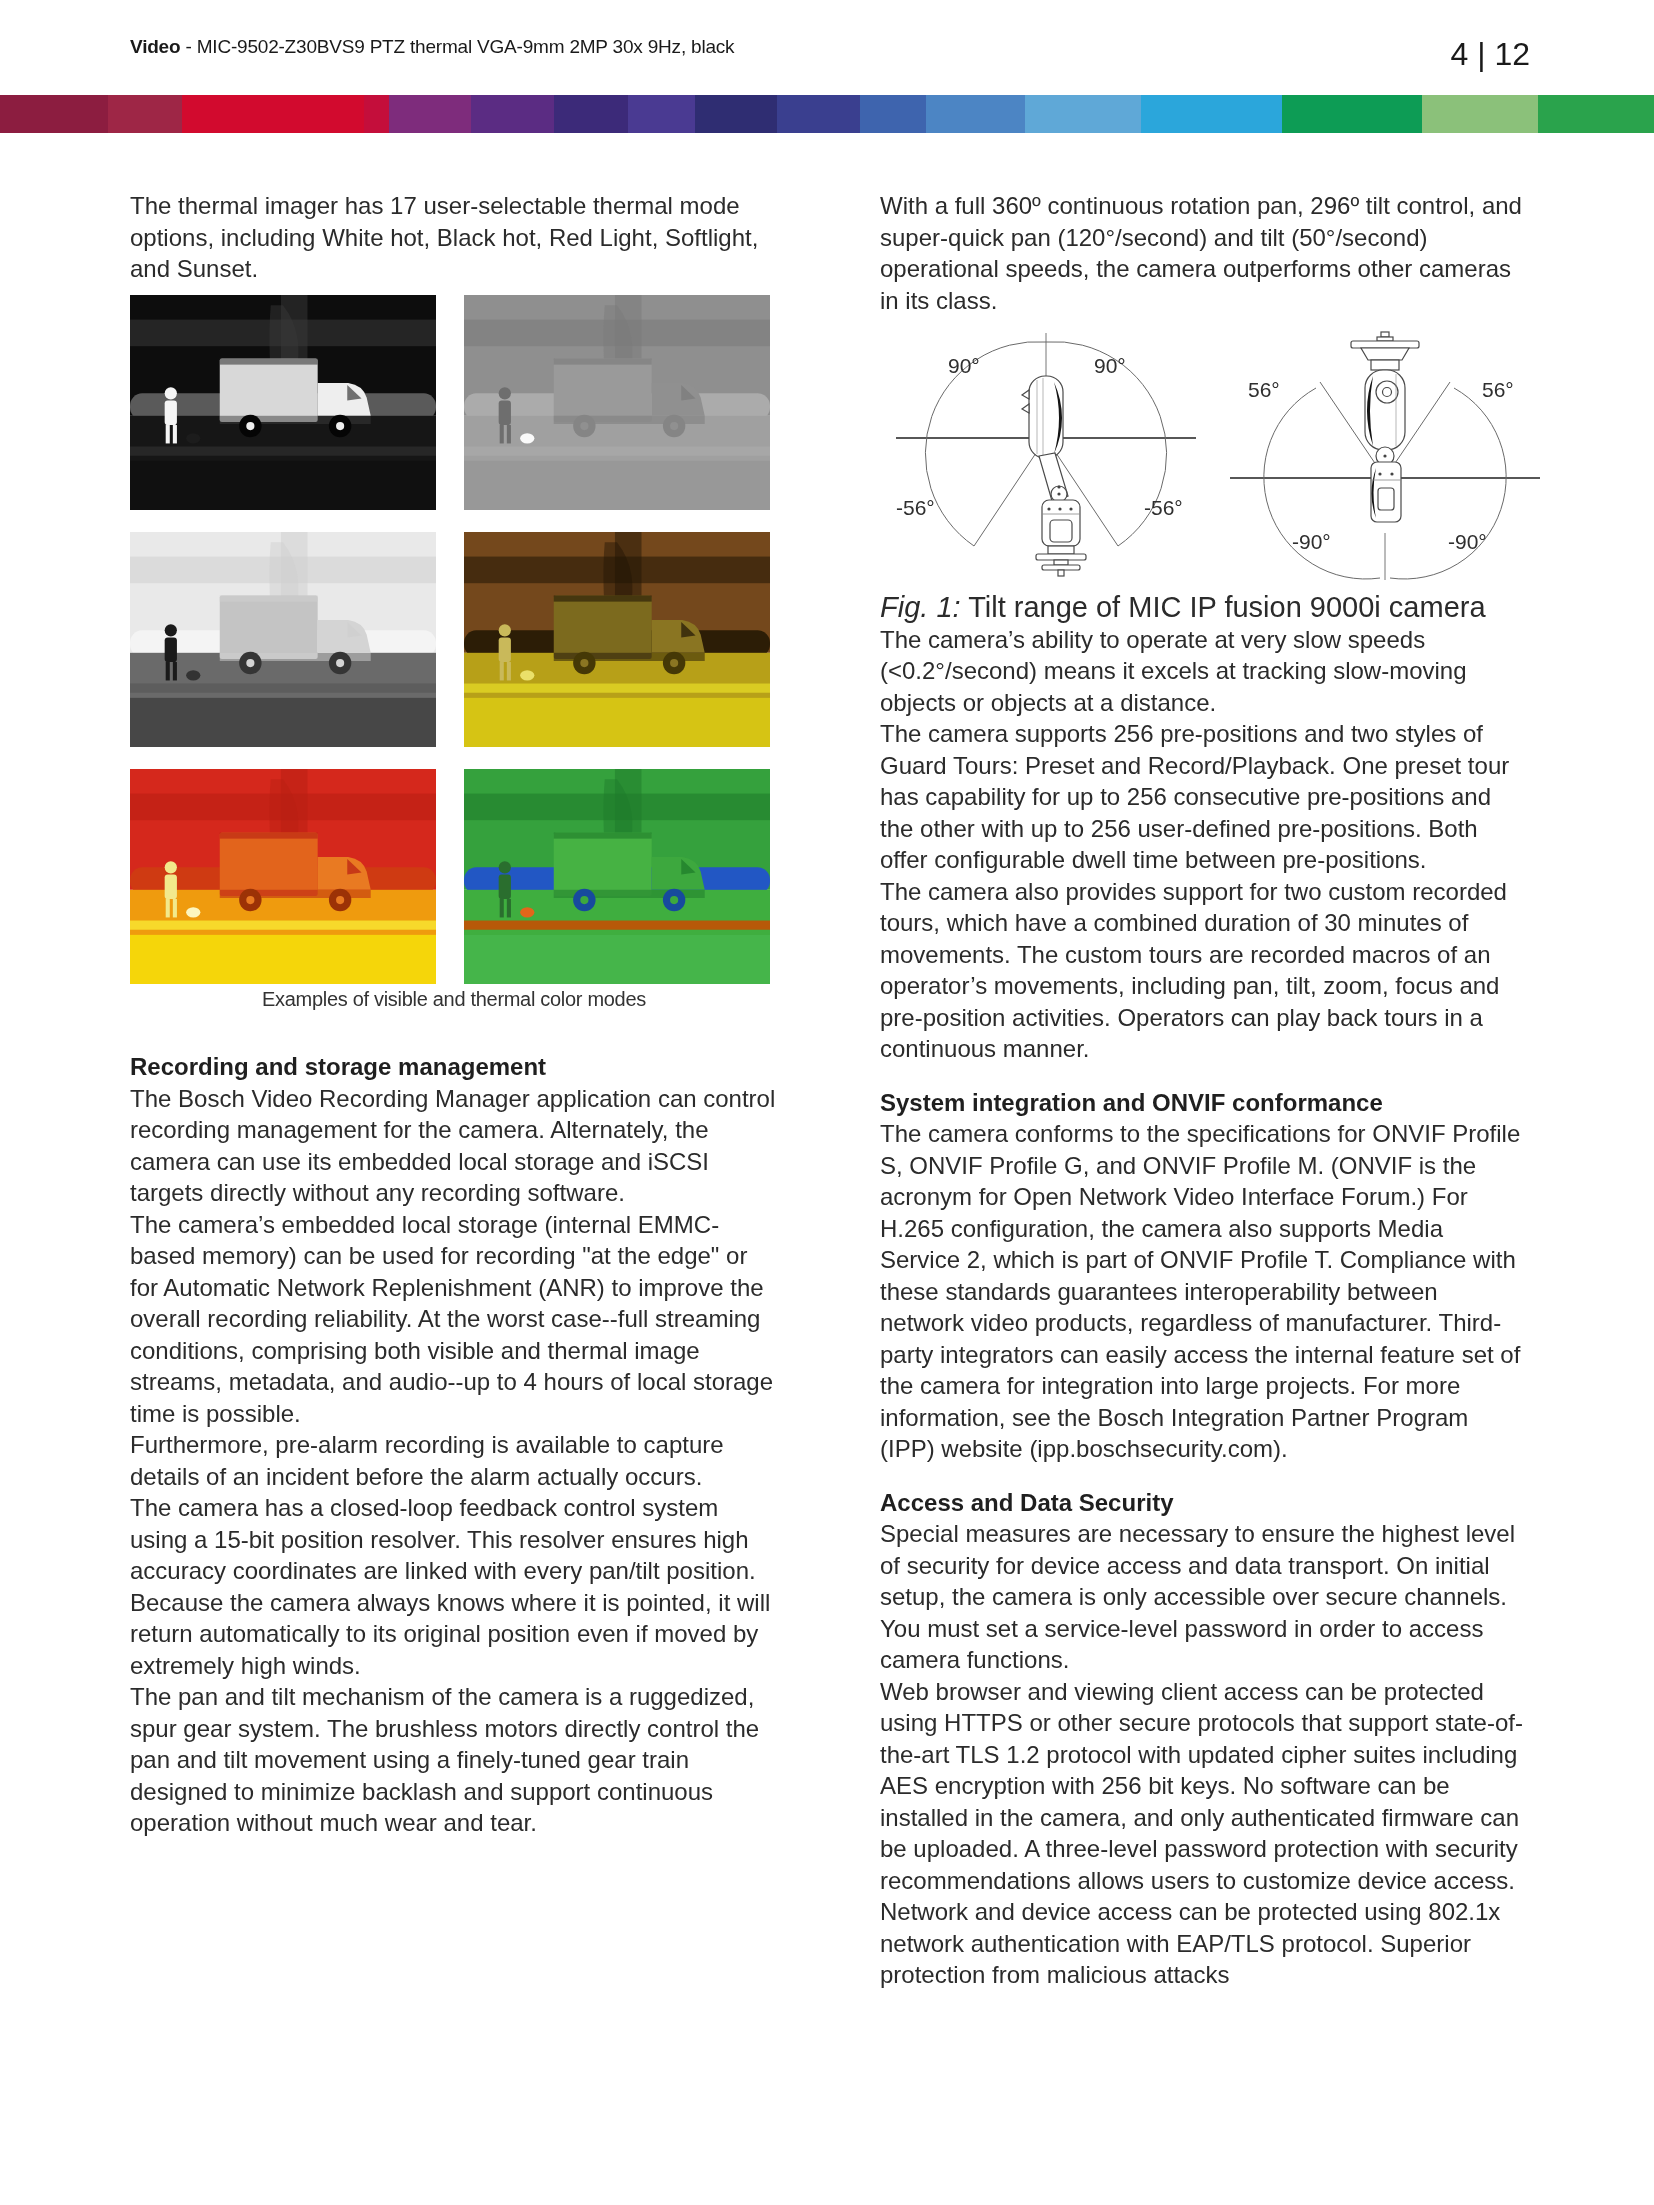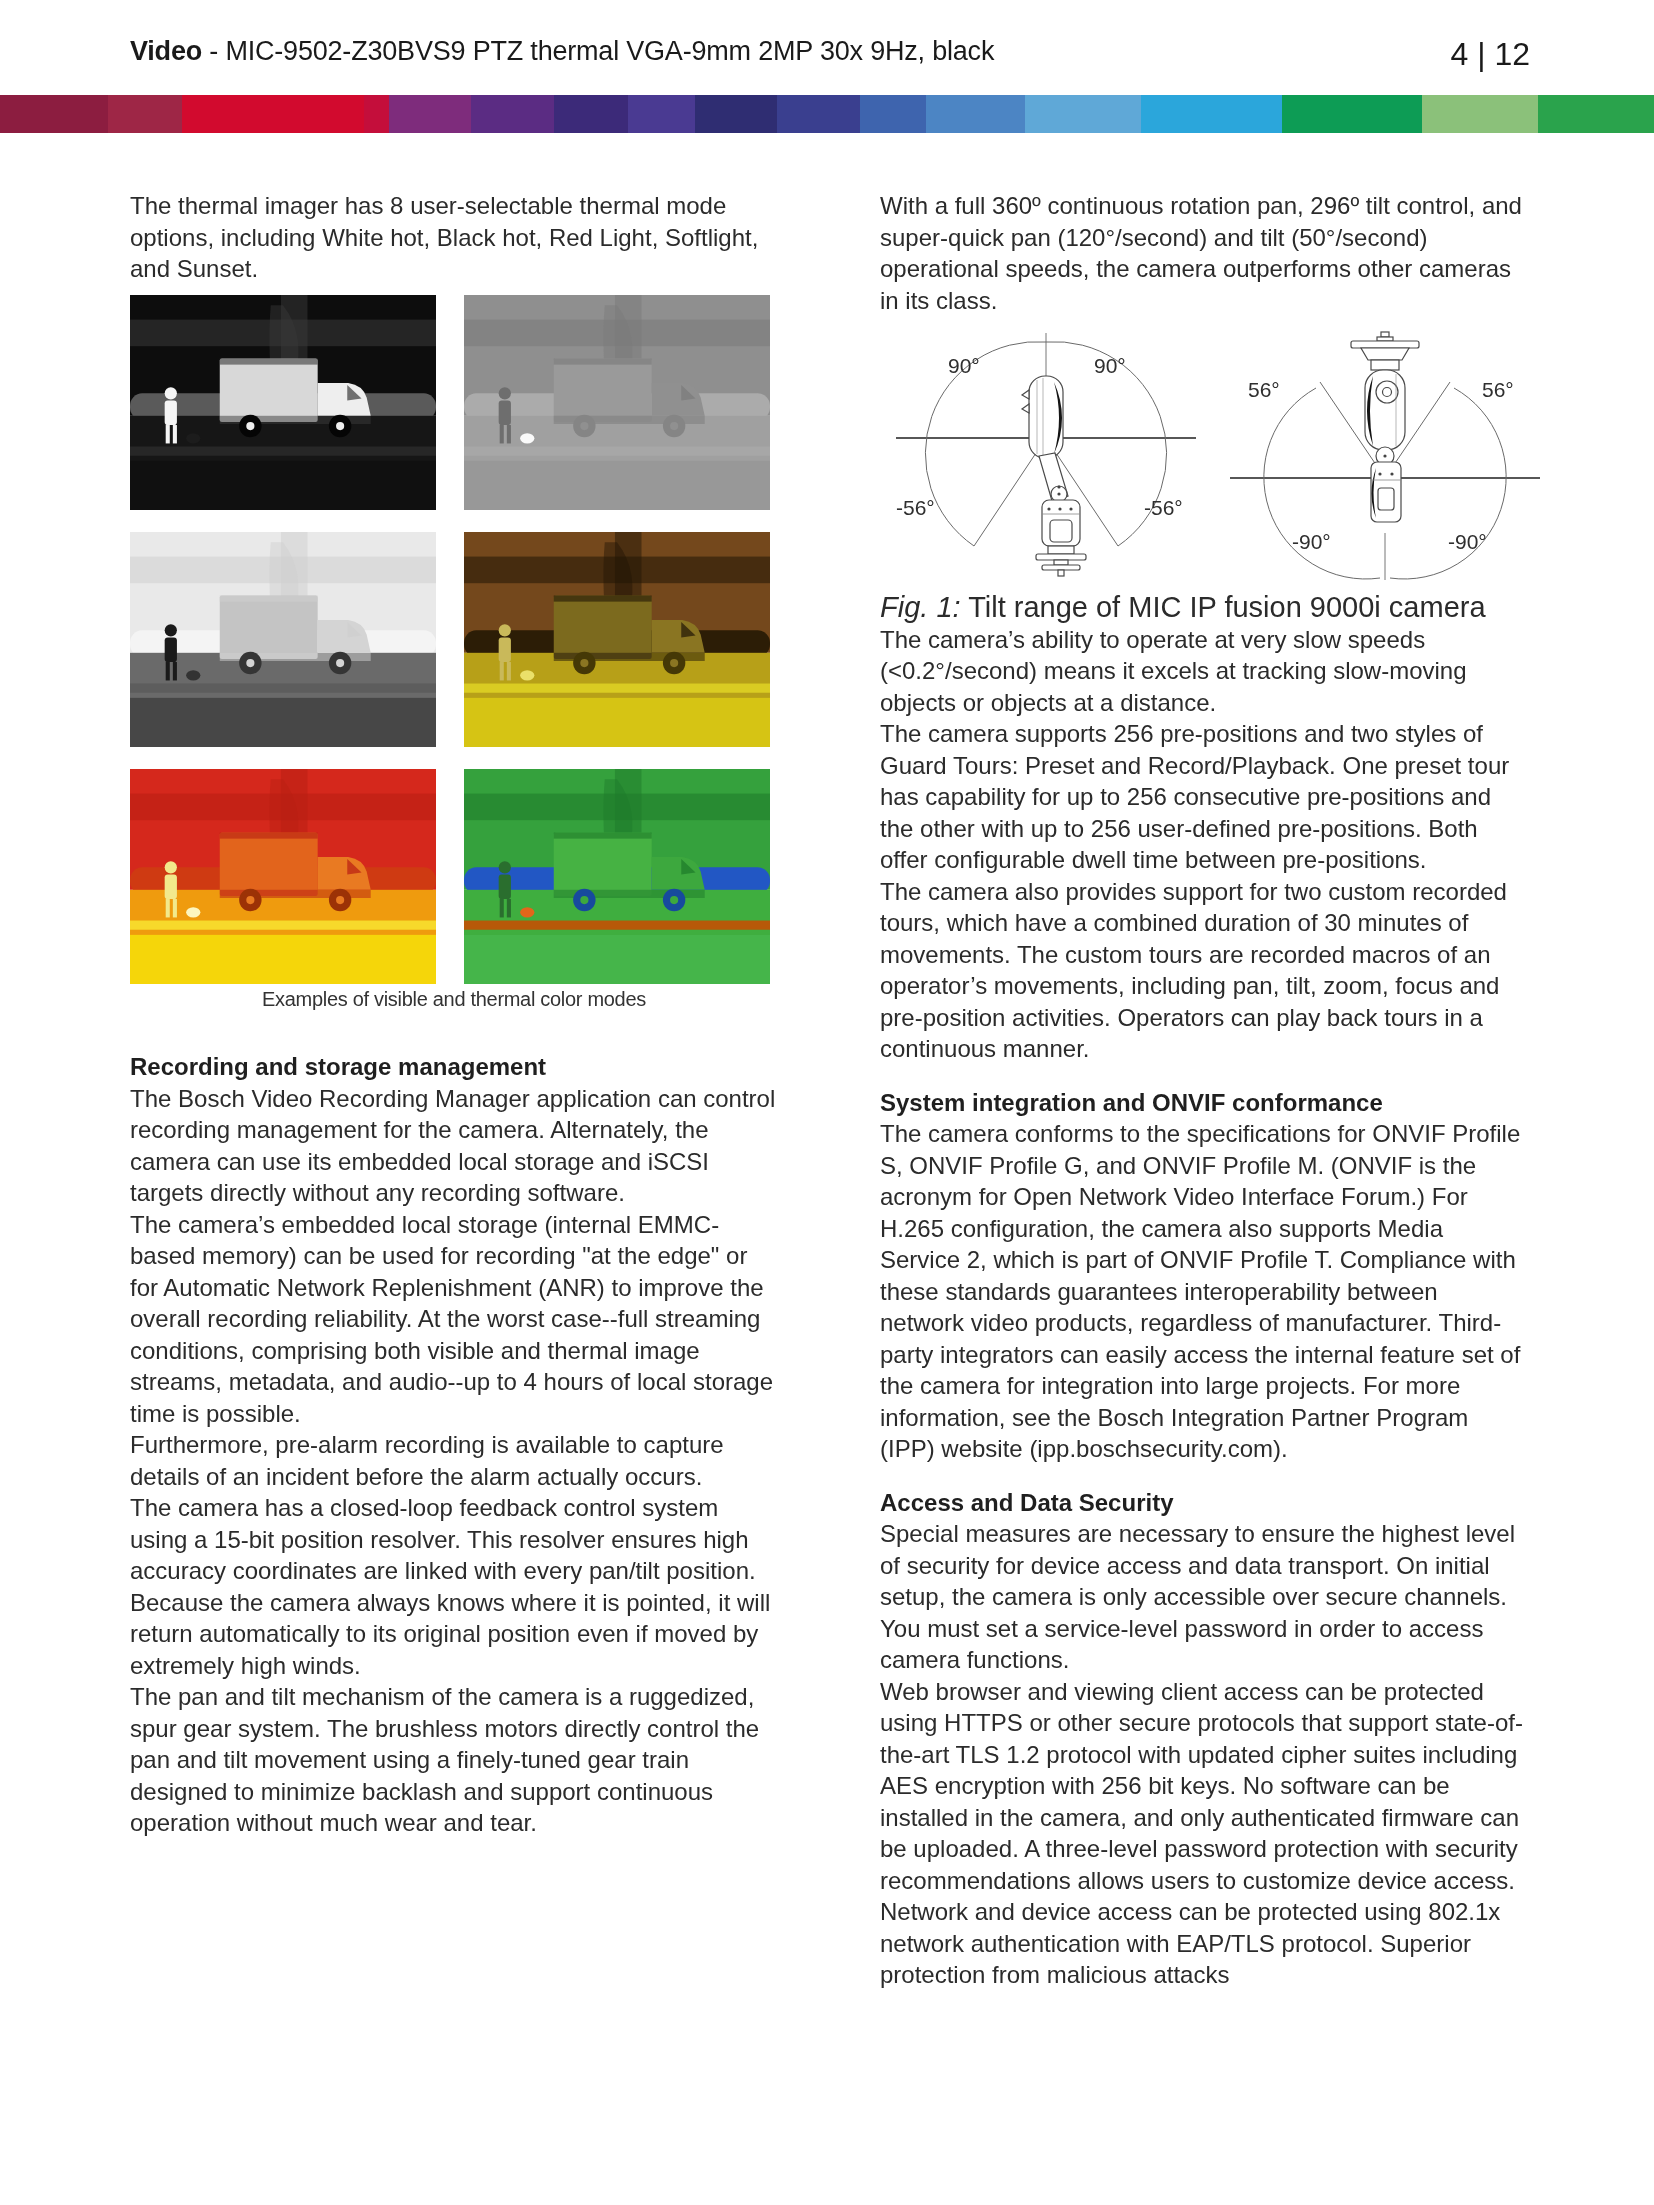--- a/index.html
+++ b/index.html
@@ -1,19 +1,19 @@
 <!DOCTYPE html>
 <html><head>
 <meta charset="utf-8">
 <style>
   html,body{margin:0;padding:0;background:#e8e8e8;}
   .page{position:relative;width:1654px;height:2205px;background:#ffffff;overflow:hidden;
         font-family:"Liberation Sans",sans-serif;color:#2b2b2b;}
   
-  .hdr-title{position:absolute;left:130px;top:36px;font-size:27px;letter-spacing:-0.2px;color:#1a1a1a;}
+  .hdr-title{position:absolute;left:130px;top:36px;font-size:19px;letter-spacing:-0.2px;color:#1a1a1a;}
   .hdr-title b{font-weight:700;}
   .hdr-page{position:absolute;right:124px;top:36px;font-size:32px;color:#1a1a1a;}
   .brand-bar{position:absolute;left:0;top:95px;width:1654px;height:38px;display:flex;}
   .brand-bar div{height:100%;}
   
   .col{position:absolute;top:190px;font-size:24px;line-height:31.5px;}
   .col-left{left:130px;width:648px;}
   .col-right{left:880px;width:648px;}
   .para{margin:0;}
   .h3{font-weight:700;margin-top:22px;color:#1f1f1f;}
@@ -54,21 +54,21 @@
       <div style="background: rgb(62, 100, 174); width: 4%;"></div>
       <div style="background: rgb(76, 133, 196); width: 6%;"></div>
       <div style="background: rgb(95, 168, 215); width: 7%;"></div>
       <div style="background: rgb(43, 166, 219); width: 8.5%;"></div>
       <div style="background: rgb(13, 156, 85); width: 8.5%;"></div>
       <div style="background: rgb(139, 193, 122); width: 7%;"></div>
       <div style="background: rgb(42, 163, 76); width: 7%;"></div>
     </div>
 
   <div class="col col-left">
-    <p class="para">The thermal imager has 8 user-selectable thermal mode options, including White hot, Black hot, Red Light, Softlight, and Sunset.</p>
+    <p class="para">The thermal imager has 17 user-selectable thermal mode options, including White hot, Black hot, Red Light, Softlight, and Sunset.</p>
     <div class="thermal-grid">
         <div class="thermal" style="--sky: #0d0d0d; --shade: #3a3a3a; --band: #5a5a5a; --ground1: #161616; --ground2: #101010; --streak: #2a2a2a; --truck: #d8d8d8; --cab: #eeeeee; --wheel: #050505; --person: #f5f5f5; --blob: #1c1c1c;">
     <svg viewBox="0 0 300 210" preserveAspectRatio="none" aria-hidden="true">
       <rect x="0" y="0" width="300" height="118" style="fill:var(--sky)"></rect>
       <rect x="0" y="24" width="300" height="26" style="fill:var(--shade)" opacity="0.55"></rect>
       <rect x="148" y="0" width="26" height="112" style="fill:var(--shade)" opacity="0.5"></rect>
       <path d="M150 10 q22 28 12 70 l-8 32 l-12 0 q-8 -55 -4 -102 z" style="fill:var(--shade)" opacity="0.45"></path>
       <rect x="0" y="96" width="300" height="26" rx="12" style="fill:var(--band)"></rect>
       <rect x="0" y="118" width="300" height="92" style="fill:var(--ground1)"></rect>
       <rect x="0" y="162" width="300" height="48" style="fill:var(--ground2)"></rect>

